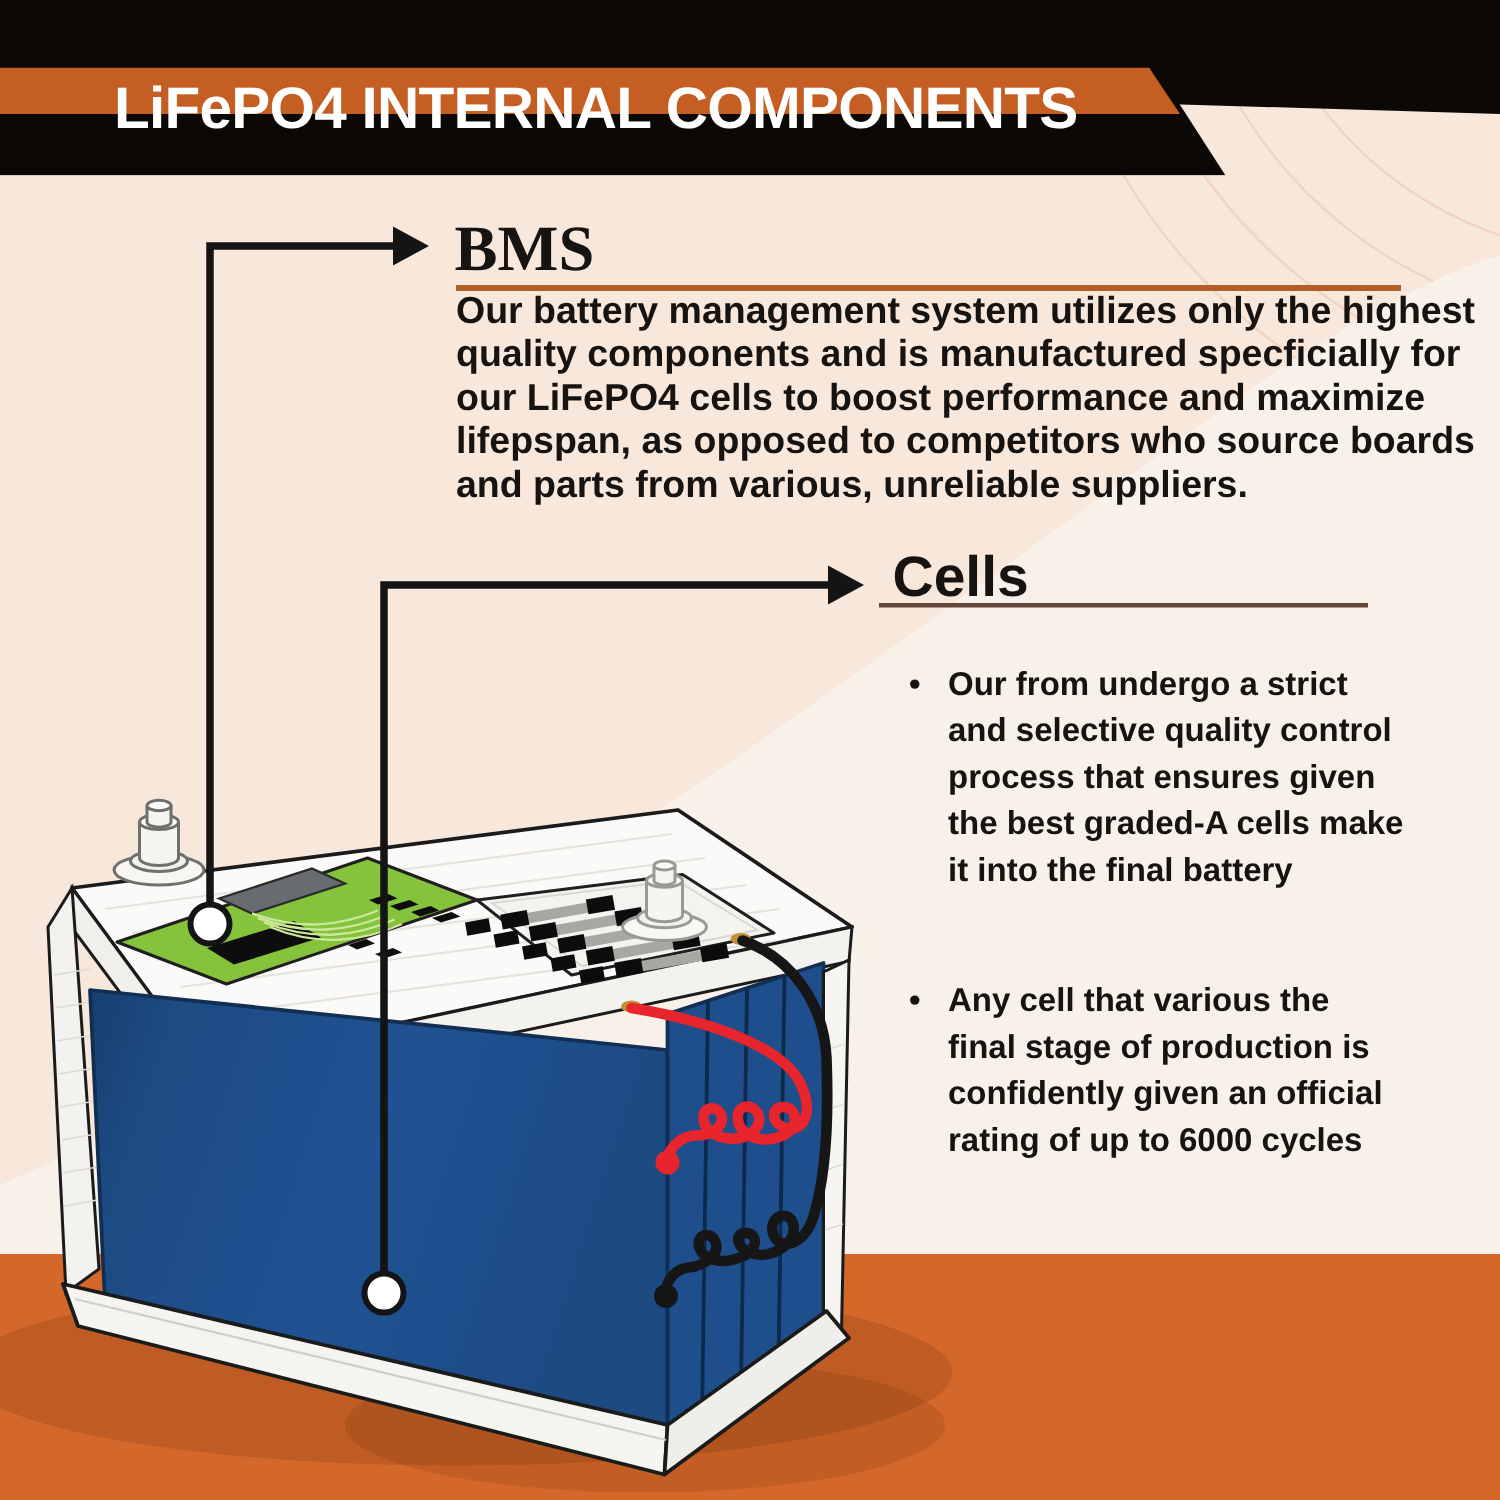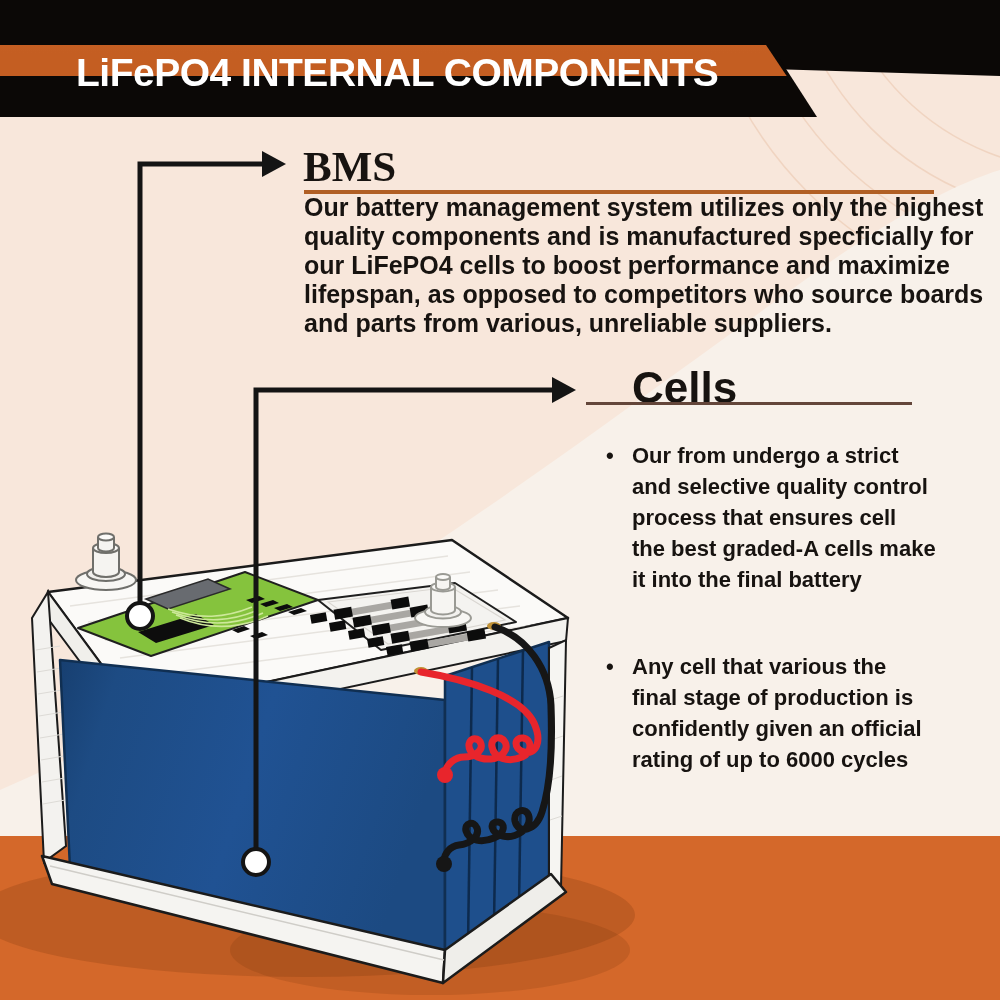--- a/index.html
+++ b/index.html
@@ -26,21 +26,21 @@
     background:linear-gradient(180deg,#cb6526 0%,var(--banner-orange) 70%);
     clip-path:polygon(0 45px,766px 45px,804px 102px,0 102px);}
   .banner-title{position:absolute;left:76px;top:51px;font-size:39px;font-weight:700;
     letter-spacing:-.5px;color:var(--title-white);white-space:nowrap;}
 
   
   .txt{position:absolute;z-index:6;color:var(--ink);}
   .bms-heading{left:303px;top:145px;font-size:43px;font-weight:700;line-height:1;font-family:Liberation Serif, serif;}
   .bms-underline{left:304px;top:190px;width:630px;height:4px;background:var(--underline-bms);}
   .bms-body{left:304px;top:193px;font-size:25px;font-weight:700;line-height:29px;}
-  .cells-heading{left:595px;top:366px;font-size:44px;font-weight:700;line-height:1;margin-left:37px;}
+  .cells-heading{left:595px;top:366px;font-size:38px;font-weight:700;line-height:1;}
   .cells-underline{left:586px;top:402px;width:326px;height:3px;background:var(--underline-cells);}
   .cells-bullets{left:606px;top:440px;font-size:22px;font-weight:700;line-height:31px;}
   .bullet{display:flex;}
   .bullet + .bullet{margin-top:56px;}
   .bullet .dot{width:26px;flex:0 0 26px;font-size:22px;}
 </style>
 </head>
 <body>
 
 <div class="stage">
@@ -219,21 +219,21 @@
   </div>
 
   <div class="txt cells-heading">Cells</div>
   <div class="txt cells-underline"></div>
   <div class="txt cells-bullets">
     <div class="bullet">
       <span class="dot">•</span>
       <div>
         <div>Our from undergo a strict</div>
         <div>and selective quality control</div>
-        <div>process that ensures cell</div>
+        <div>process that ensures given</div>
         <div>the best graded-A cells make</div>
         <div>it into the final battery</div>
       </div>
     </div>
     <div class="bullet">
       <span class="dot">•</span>
       <div>
         <div>Any cell that various the</div>
         <div>final stage of production is</div>
         <div>confidently given an official</div>

